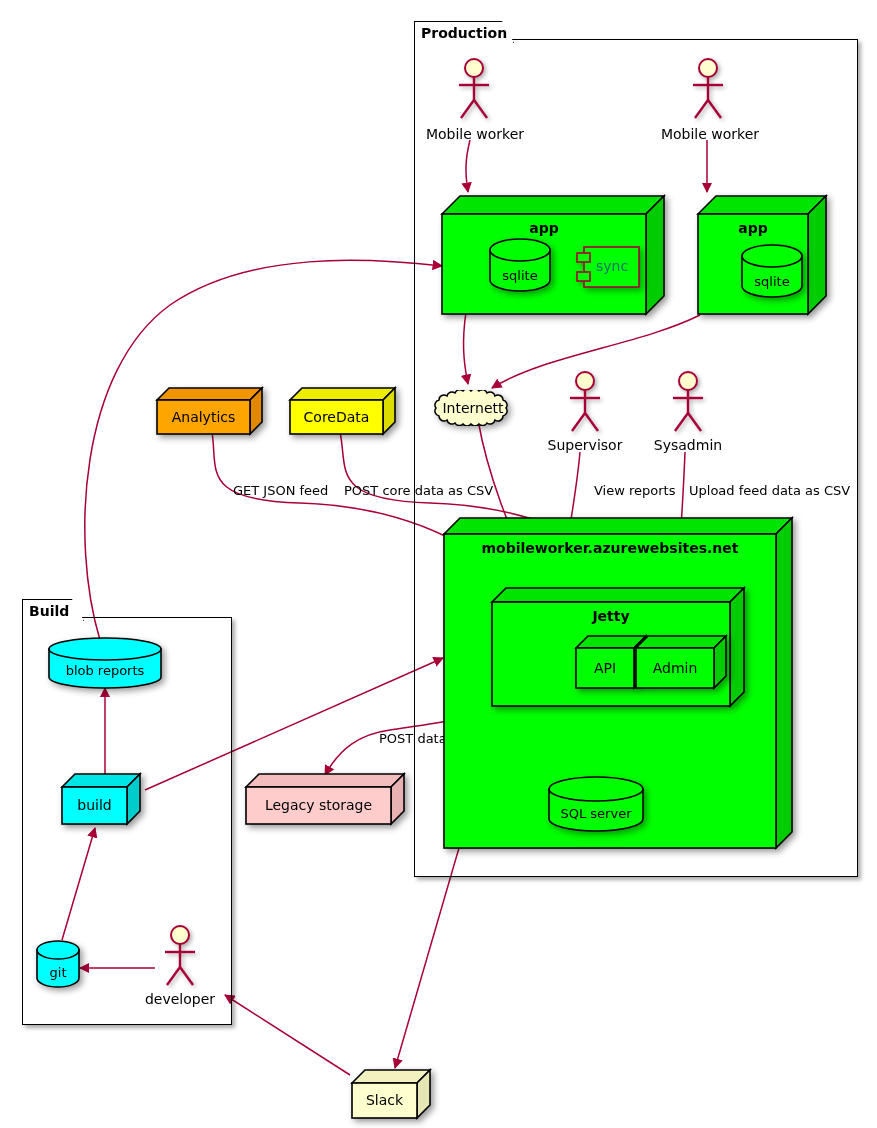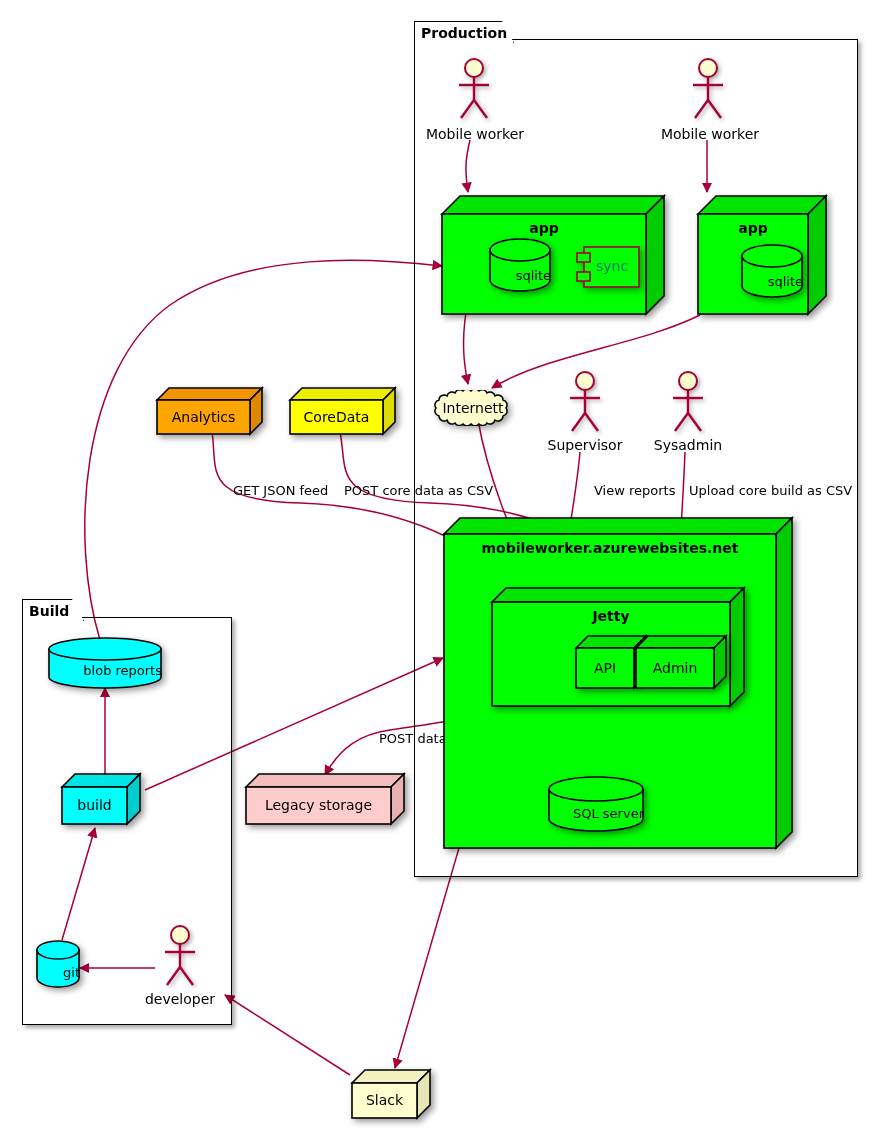--- a/index.html
+++ b/index.html
@@ -71,21 +71,21 @@
   .node3d svg { position: absolute; left:0; top:0; overflow: visible; }
 
   
   .db {
     position: absolute;
     filter: drop-shadow(3px 3px 3px rgba(0,0,0,0.38));
   }
   .db .dblbl {
     position: absolute;
     width: 100%;
-    text-align: right;
+    text-align: center;
     color: #000;
     pointer-events: none;
     white-space: nowrap;
   }
 
   
   .actor {
     position: absolute;
     filter: drop-shadow(2.5px 2.5px 2px rgba(0,0,0,0.32));
   }
@@ -304,21 +304,21 @@
         <line x1="7" y1="27" x2="37" y2="27" stroke="#A80036" stroke-width="2.4"></line>
         <line x1="22" y1="42" x2="9" y2="60" stroke="#A80036" stroke-width="2.4"></line>
         <line x1="22" y1="42" x2="35" y2="60" stroke="#A80036" stroke-width="2.4"></line>
       </svg>
     </div>
     <div class="actor-label" style="left:628px; top:437px; width:120px;">Sysadmin</div>
 
     <div class="edge-label" style="left:233px; top:483px;">GET JSON feed</div>
     <div class="edge-label" style="left:344px; top:483px;">POST core data as CSV</div>
     <div class="edge-label" style="left:594px; top:483px;">View reports</div>
-    <div class="edge-label" style="left:689px; top:483px;">Upload core build as CSV</div>
+    <div class="edge-label" style="left:689px; top:483px;">Upload feed data as CSV</div>
     <div class="edge-label" style="left:379px; top:731px;">POST data</div>
 
     <div class="node3d" style="left:444px; top:518px; width:348px; height:330px;">
       <svg width="348" height="330" viewBox="0 0 348 330">
         <polygon points="0,16 16,0 348,0 332,16" fill="#00E500" stroke="#000" stroke-width="1.6"></polygon>
         <polygon points="332,16 348,0 348,314 332,330" fill="#00CC00" stroke="#000" stroke-width="1.6"></polygon>
         <rect x="0" y="16" width="332" height="314" fill="#00FF00" stroke="#000" stroke-width="1.6"></rect>
       </svg>
       <div class="lbl" style="top:22px; font-weight:bold; font-size:14px; width:332px;">mobileworker.azurewebsites.net</div>
     </div>

